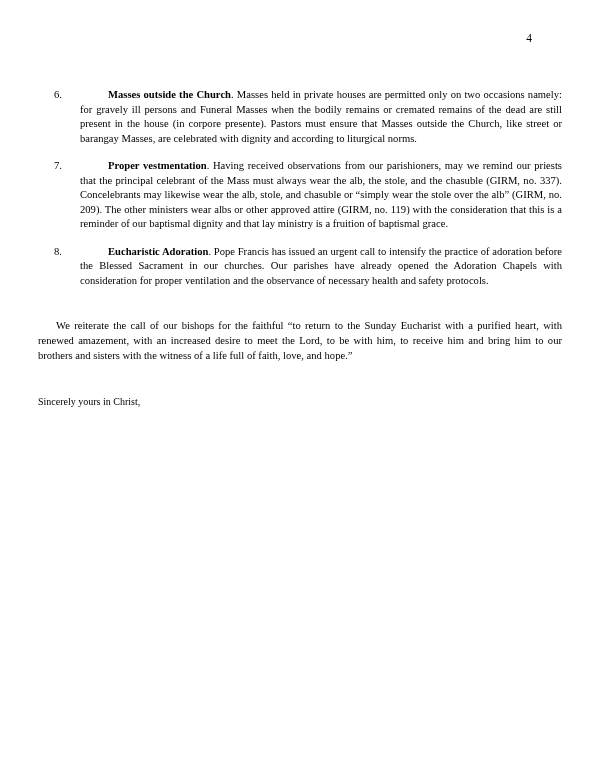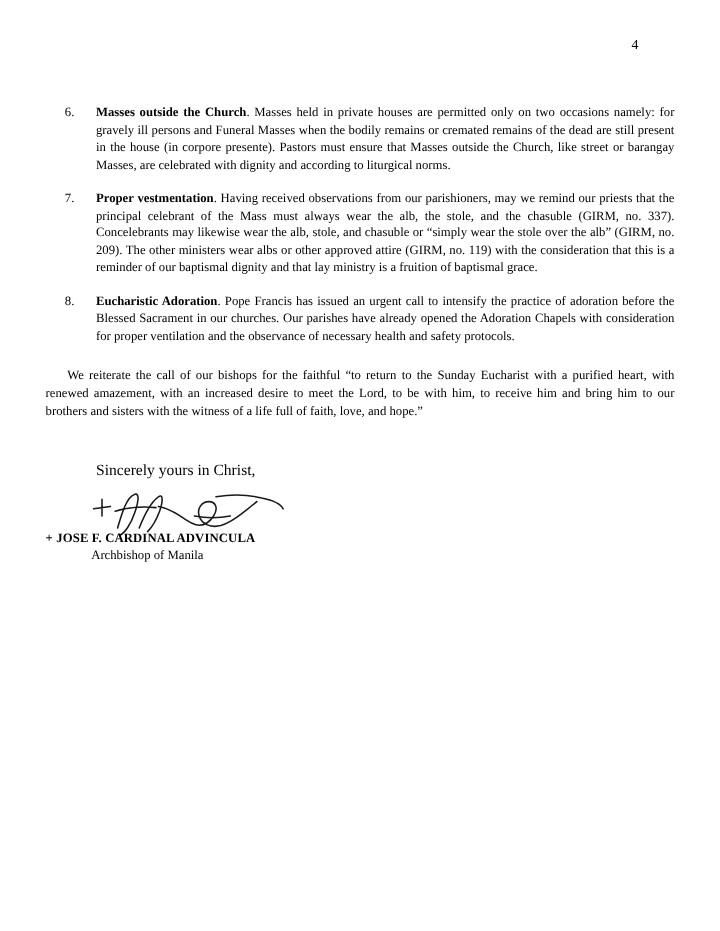--- a/index.html
+++ b/index.html
@@ -49,35 +49,35 @@
   ol.items > li .marker {
     position: absolute;
     left: 16px;
     top: 0;
     width: 20px;
     text-align: left;
     font-size: 10.6px;
   }
   .item-title {
     font-weight: bold;
+    margin-left: 28px;
   }
   .item-body {
     font-weight: normal;
   }
   .para {
     font-size: 10.6px;
     line-height: 1.42;
     text-align: justify;
-    margin-top: 18px;
+    margin-top: 30px;
     text-indent: 18px;
   }
   .closing {
-    font-size: 13px;
+    font-size: 10px;
     margin-top: 33px;
-    margin-left: 42px;
   }
   .signature-block {
     position: relative;
     margin-top: 6px;
     height: 60px;
   }
   .sig-svg {
     position: absolute;
     left: 38px;
     top: 0px;
@@ -124,30 +124,15 @@
         <span class="marker">8.</span>
         <span class="item-title">Eucharistic Adoration</span><span class="item-body">.  Pope Francis has issued an urgent call to intensify the practice of adoration before the Blessed Sacrament in our churches.  Our parishes have already opened the Adoration Chapels with consideration for proper ventilation and the observance of necessary health and safety protocols.</span><span class="ital"></span><span class="item-body"></span>
       </li>
 
     </ol>
 
     <p class="para">We reiterate the call of our bishops for the faithful “to return to the Sunday Eucharist with a purified heart, with renewed amazement, with an increased desire to meet the Lord, to be with him, to receive him and bring him to our brothers and sisters with the witness of a life full of faith, love, and hope.”</p>
 
     <div class="closing">Sincerely yours in Christ,</div>
 
-    <div class="signature-block">
-      <svg class="sig-svg" width="170" height="48" viewBox="0 0 170 48">
-        <g fill="none" stroke="#1a1a1a" stroke-width="1.3" stroke-linecap="round">
-          <path d="M2 18 L16 16 M9 10 L9 24"></path>
-          <path d="M22 34 C26 20 30 8 36 6 C41 4 39 14 36 22 C33 31 28 38 24 40"></path>
-          <path d="M20 20 C30 17 44 16 54 17"></path>
-          <path d="M40 34 C44 24 50 12 56 8 C60 5 60 12 57 20 C54 28 50 34 47 37"></path>
-          <path d="M56 16 C68 18 76 26 84 30 C92 34 98 30 102 24 C106 18 104 12 98 12 C92 12 88 18 90 24 C92 31 100 34 108 32 C118 29 128 20 138 12"></path>
-          <path d="M104 8 C116 6 130 6 142 9 C152 11 158 14 160 18"></path>
-          <path d="M86 24 C96 26 106 26 116 24"></path>
-        </g>
-      </svg>
-      <div class="sig-name">+ JOSE F. CARDINAL ADVINCULA</div>
-      <div class="sig-role">Archbishop of Manila</div>
-    </div>
 
   </div>
 </div>
 
 </body></html>

